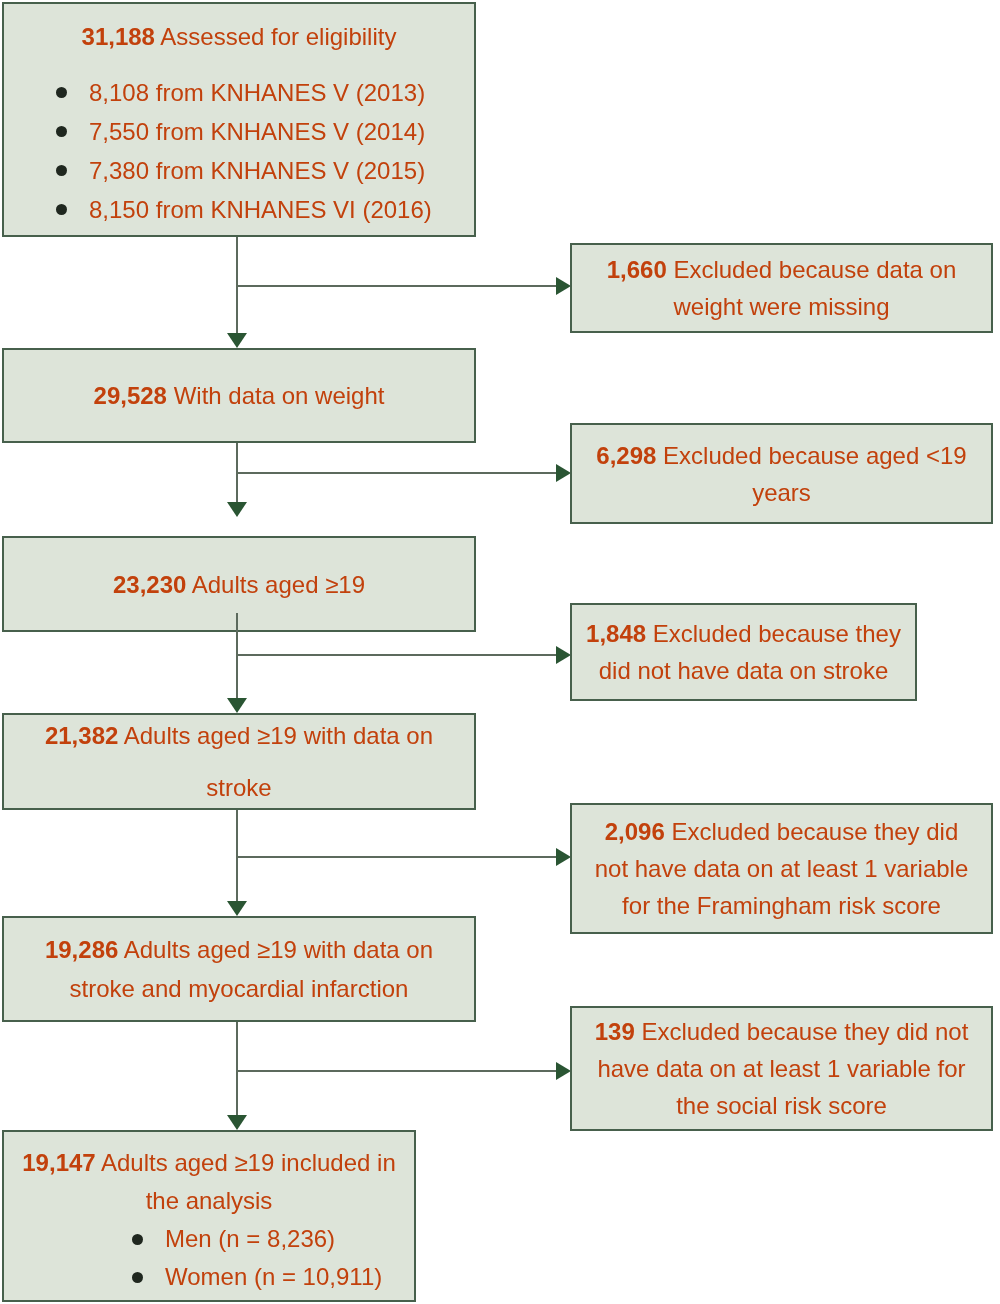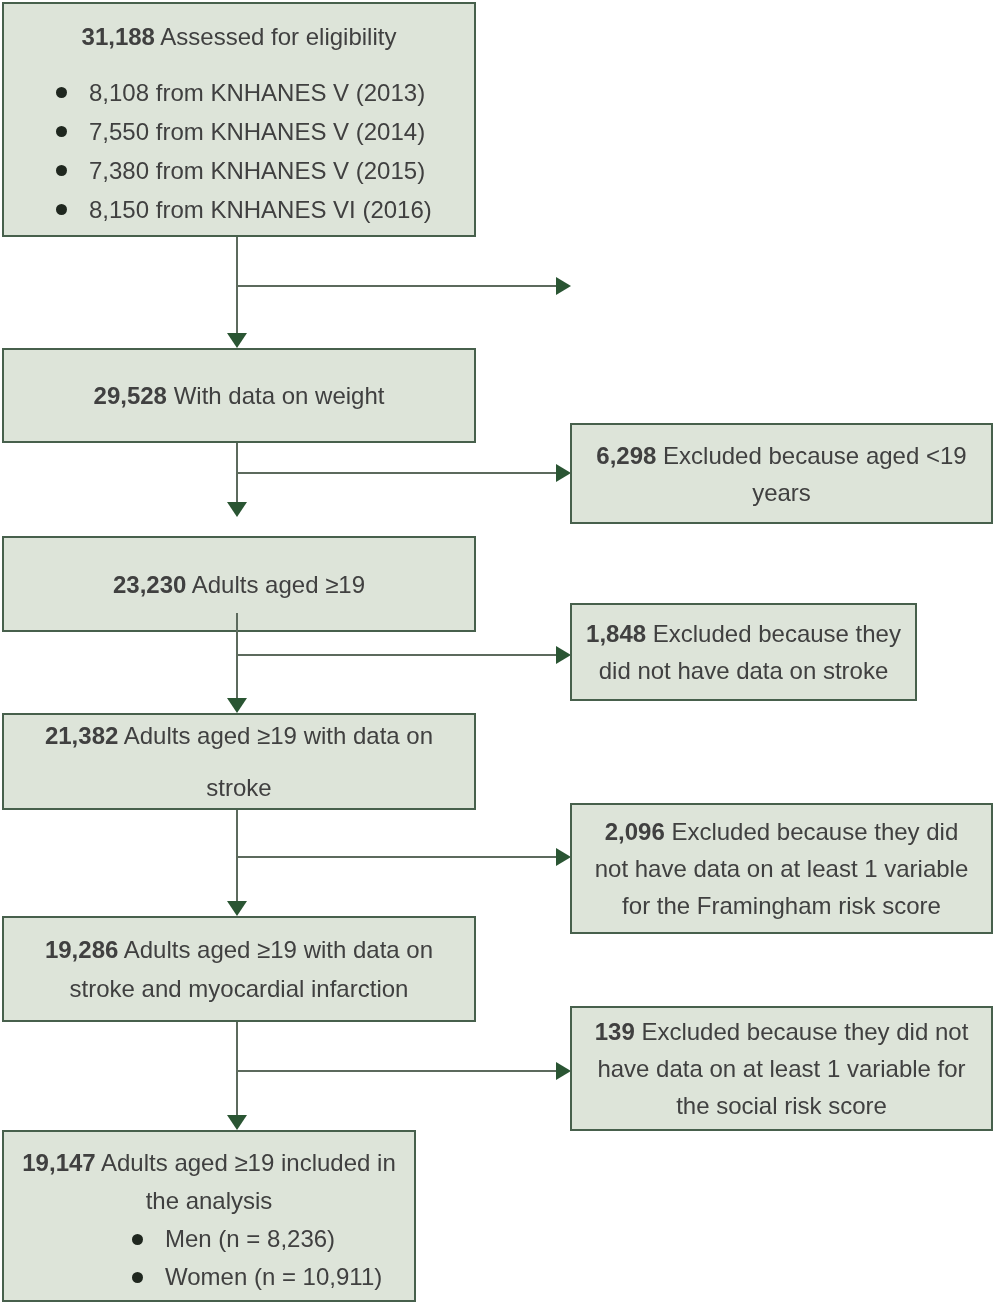--- a/index.html
+++ b/index.html
@@ -16,21 +16,21 @@
     overflow: hidden;
     color: #1f271f;
   }
   .box {
     position: absolute;
     background: #dde4d9;
     border: 2px solid #47604c;
     box-sizing: border-box;
     font-size: 24px;
     line-height: 37px;
-    color: #404040;
+    color: #c2410c;
   }
   .box .num { font-weight: bold; }
   .centered {
     display: flex;
     align-items: center;
     justify-content: center;
     text-align: center;
     padding: 6px 14px;
   }
   
@@ -109,20 +109,23 @@
           <span>8,150 from KNHANES VI (2016)</span>
         </div>
     </div>
   </div>
 
   <div class="vline v1"></div>
   <div class="arrow-down a1d"></div>
   <div class="hline h1"></div>
   <div class="arrow-right a1r"></div>
 
+  <div class="box e1 centered">
+    <div><span class="num">1,660</span> <span>Excluded because data on weight were missing</span></div>
+  </div>
 
   <div class="box m2 centered">
     <div><span class="num">29,528</span> <span>With data on weight</span></div>
   </div>
 
   <div class="vline v2"></div>
   <div class="arrow-down a2d"></div>
   <div class="hline h2"></div>
   <div class="arrow-right a2r"></div>
 

